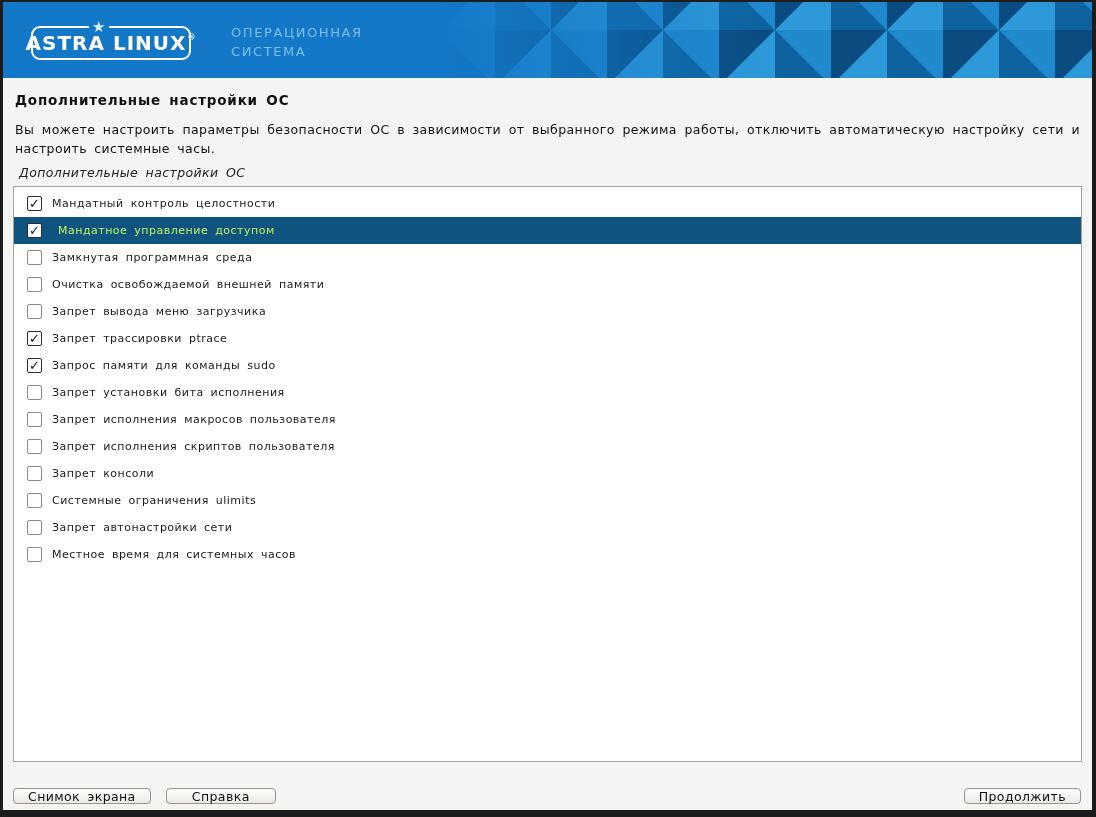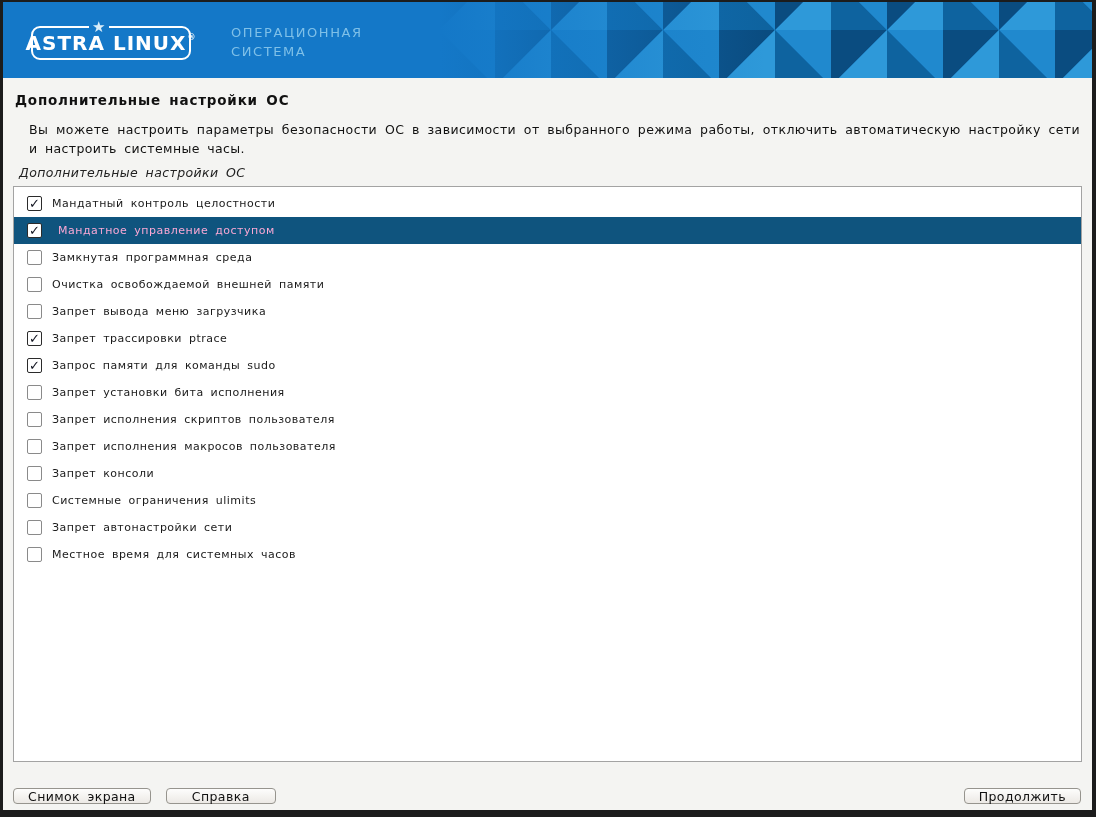--- a/index.html
+++ b/index.html
@@ -60,21 +60,21 @@
 
   
   .main { position: relative; padding: 0 10px; }
   .page-title {
     margin: 14px 0 0 2px;
     font-size: 13.5px; font-weight: bold;
     letter-spacing: 0.8px; word-spacing: 3px;
     color: #111;
   }
   .desc {
-    margin: 12px 2px 0 16px;
+    margin: 12px 2px 0 2px;
     font-size: 12.5px; color: #111;
     letter-spacing: 0.4px; word-spacing: 3px;
     line-height: 19px;
     text-align: justify;
   }
   .sublabel {
     margin: 7px 0 0 6px;
     font-style: italic;
     font-size: 12.5px; color: #222;
     letter-spacing: 0.4px; word-spacing: 3px;
@@ -104,21 +104,21 @@
     flex: 0 0 auto;
   }
   .row .cb.checked { border-color: #2b2b2b; }
   .row .lbl {
     margin-left: 10px;
     font-size: 11px; color: #1a1a1a;
     letter-spacing: 0.5px; word-spacing: 3px;
     white-space: nowrap;
   }
   .row.selected { background: #0f547e; }
-  .row.selected .lbl { color: #f9a8d4; margin-left: 16px; }
+  .row.selected .lbl { color: #bef264; margin-left: 16px; }
 
   
   .footer {
     position: absolute;
     left: 10px; right: 11px; bottom: 5px;
     display: flex; justify-content: space-between; align-items: center;
   }
   .btn {
     font-family: "DejaVu Sans", "Liberation Sans", sans-serif;
     font-size: 12.5px; color: #111;
@@ -199,25 +199,25 @@
         <div class="row">
           <span class="cb checked">✓</span>
           <span class="lbl">Запрос памяти для команды sudo</span>
         </div>
         <div class="row">
           <span class="cb"></span>
           <span class="lbl">Запрет установки бита исполнения</span>
         </div>
         <div class="row">
           <span class="cb"></span>
+          <span class="lbl">Запрет исполнения макросов пользователя</span>
+        </div>
+        <div class="row">
+          <span class="cb"></span>
           <span class="lbl">Запрет исполнения скриптов пользователя</span>
-        </div>
-        <div class="row">
-          <span class="cb"></span>
-          <span class="lbl">Запрет исполнения макросов пользователя</span>
         </div>
         <div class="row">
           <span class="cb"></span>
           <span class="lbl">Запрет консоли</span>
         </div>
         <div class="row">
           <span class="cb"></span>
           <span class="lbl">Системные ограничения ulimits</span>
         </div>
         <div class="row">

